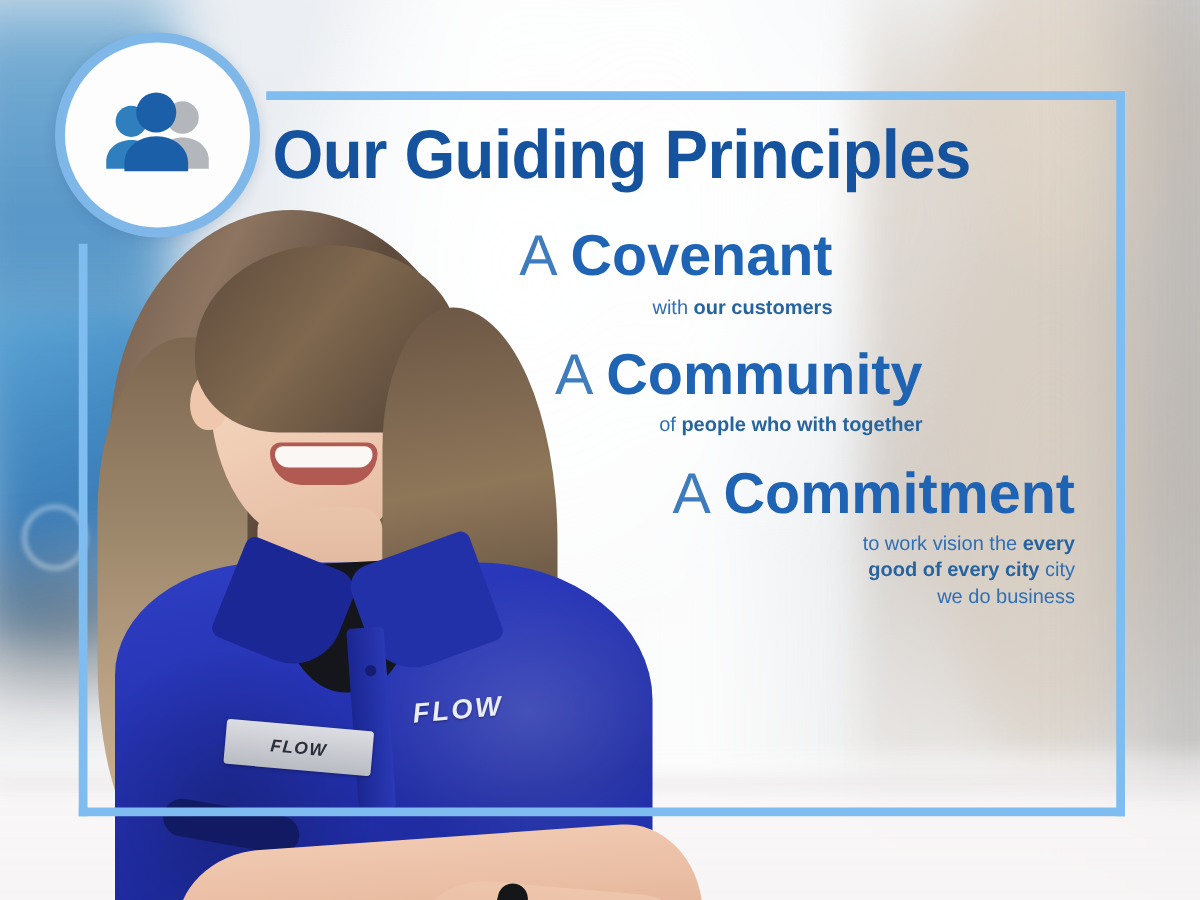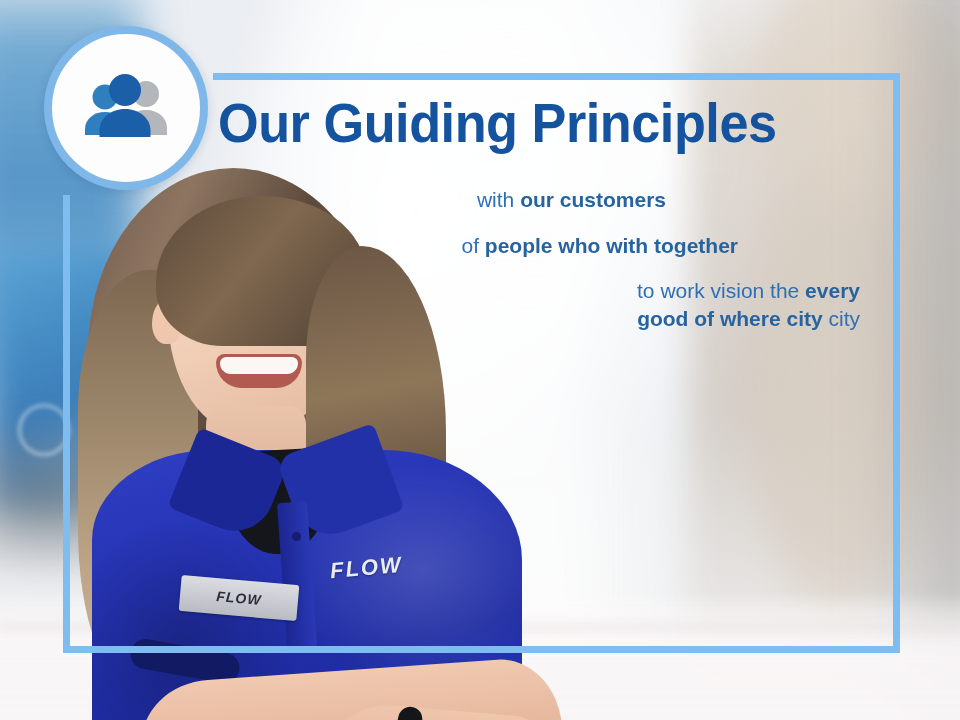--- a/index.html
+++ b/index.html
@@ -226,21 +226,21 @@
   }
   .principle{margin-bottom:6px;}
   .p-head{
     font-family:"Liberation Sans", sans-serif;
     font-size:46px;line-height:1.08;color:#2f74bd;white-space:nowrap;
   }
   .p-head .art{font-weight:normal;color:#3f7cbd;}
   .p-head .noun{font-weight:bold;color:#1f63b4;}
   .p-sub{
     font-family:"Liberation Sans", sans-serif;
-    font-size:21px;line-height:1.32;color:#2f6fb5;margin-top:6px;
+    font-size:16px;line-height:1.32;color:#2f6fb5;margin-top:6px;
   }
   .p-sub b{font-weight:bold;color:#27639f;}
 
   .principle-1{margin-bottom:18px;}
   .principle-2{margin-bottom:18px;}
 
   .p1{padding-right:212px;}
   .p1 .p-sub{padding-right:0;}
   .p2{padding-right:140px;}
   .p3{padding-right:18px;}
@@ -320,33 +320,46 @@
       <circle cx="47" cy="18" r="16" fill="#1b5fa8"></circle>
       <path d="M47 37c-14.5 0-25.5 9.5-25.5 21.5V65h51v-6.5C72.5 46.5 61.5 37 47 37z" fill="#1b5fa8"></path>
     </svg>
   </div>
 
   <div class="title">Our Guiding Principles</div>
 
   <div class="principles">
 
     <div class="principle principle-1 p1">
+      <div class="p-head">
+        <span class="art">A</span>
+        <span class="noun">Covenant</span>
+      </div>
       <div class="p-sub">
         <span>with </span><b>our customers</b>
       </div>
     </div>
 
     <div class="principle principle-2 p2">
+      <div class="p-head">
+        <span class="art">A</span>
+        <span class="noun">Community</span>
+      </div>
       <div class="p-sub">
         <span>of </span><b>people who with together</b><br>
       </div>
     </div>
 
     <div class="principle p3">
+      <div class="p-head">
+        <span class="art">A</span>
+        <span class="noun">Commitment</span>
+      </div>
       <div class="p-sub">
         <span>to work vision the </span><b>every</b><br>
-        <b>good of where city</b><span> city</span><br>
+        <b>good of every city</b><span> city</span><br>
+        <span>we do business</span>
       </div>
     </div>
 
   </div>
 
 </div>
 
 </body></html>

